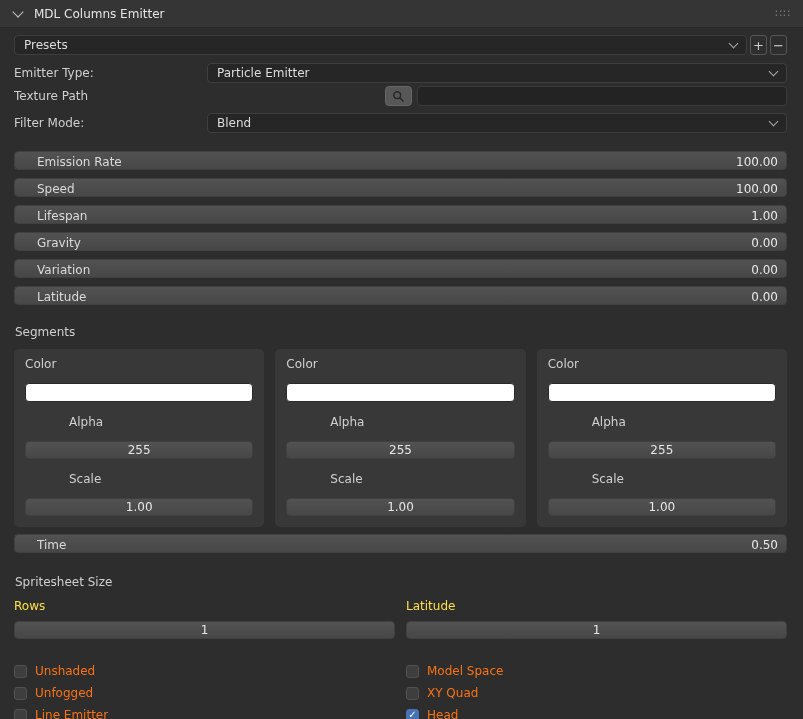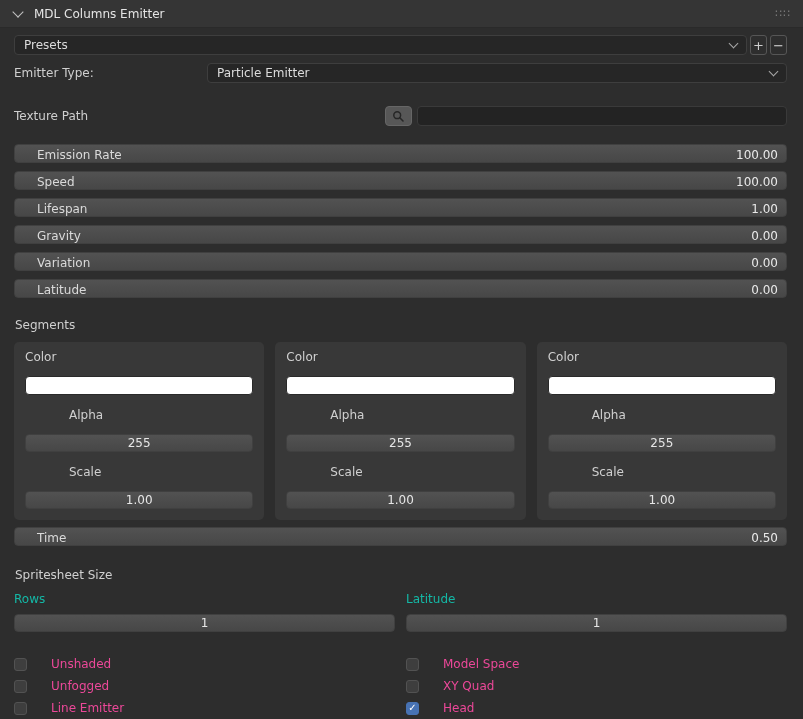--- a/index.html
+++ b/index.html
@@ -67,21 +67,21 @@
     color: #cfcfcf;
     font-size: 13px;
     line-height: 1;
     display: flex;
     align-items: center;
     justify-content: center;
     padding: 0;
     font-family: inherit;
   }
 
-  .field-row { margin-bottom: 23px; }
+  .field-row { margin-bottom: 3px; }
   .field-label { width: 193px; flex: none; color: #cfcfcf; }
 
   .texture-row { margin-bottom: 7px; }
   .label-flex { flex: 1; color: #cfcfcf; }
   .mag-btn {
     width: 27px; height: 20px;
     background: #575757;
     border: 1px solid #666;
     border-radius: 4px;
     display: flex;
@@ -138,39 +138,39 @@
     display: flex;
     align-items: center;
     justify-content: center;
     color: #e6e6e6;
     margin-top: 7px;
   }
 
   .time-slider { margin-top: 7px; margin-bottom: 0; }
 
   .two-col { display: grid; grid-template-columns: 1fr 1fr; gap: 11px; }
-  .col-label { color: #14b8a6; margin-bottom: 8px; }
+  .col-label { color: #fde047; margin-bottom: 8px; }
 
   .check-grid { display: grid; grid-template-columns: 1fr 1fr; gap: 0 11px; margin-top: 21px; }
   .check-row { display: flex; align-items: center; height: 22px; }
   .checkbox {
     width: 13px; height: 13px;
     box-sizing: border-box;
     background: #3e3e3e;
     border: 1px solid #525252;
     border-radius: 3px;
     display: flex;
     align-items: center;
     justify-content: center;
     flex: none;
   }
   .checkbox.checked { background: #4772b3; border-color: #4772b3; }
   .tick { display: none; color: #ffffff; font-size: 10px; line-height: 1; margin-top: -1px; }
   .checkbox.checked .tick { display: block; }
-  .check-label { margin-left: 24px; color: #ec4899; }
+  .check-label { margin-left: 8px; color: #f97316; }
 </style>
 </head>
 <body>
 
 <div>
 
   <div class="panel-header">
     <span class="chev"></span>
     <span class="panel-title">MDL Columns Emitter</span>
     <span class="grip">∷∷</span>
@@ -199,20 +199,27 @@
       <div class="label-flex">Texture Path</div>
       <button class="mag-btn">
         <svg width="13" height="13" viewBox="0 0 13 13">
           <circle cx="5.2" cy="5.2" r="3.4" fill="none" stroke="#262626" stroke-width="1.5"></circle>
           <line x1="7.8" y1="7.8" x2="11" y2="11" stroke="#262626" stroke-width="1.6" stroke-linecap="round"></line>
         </svg>
       </button>
       <div class="text-input"></div>
     </div>
 
+    <div class="row field-row">
+      <div class="field-label">Filter Mode:</div>
+      <div class="dropdown">
+        <span>Blend</span>
+        <span class="dd-chev"></span>
+      </div>
+    </div>
 
     <div class="sliders">
       <div class="slider">
         <span class="s-label">Emission Rate</span>
         <span class="s-value">100.00</span>
       </div>
       <div class="slider">
         <span class="s-label">Speed</span>
         <span class="s-value">100.00</span>
       </div>

